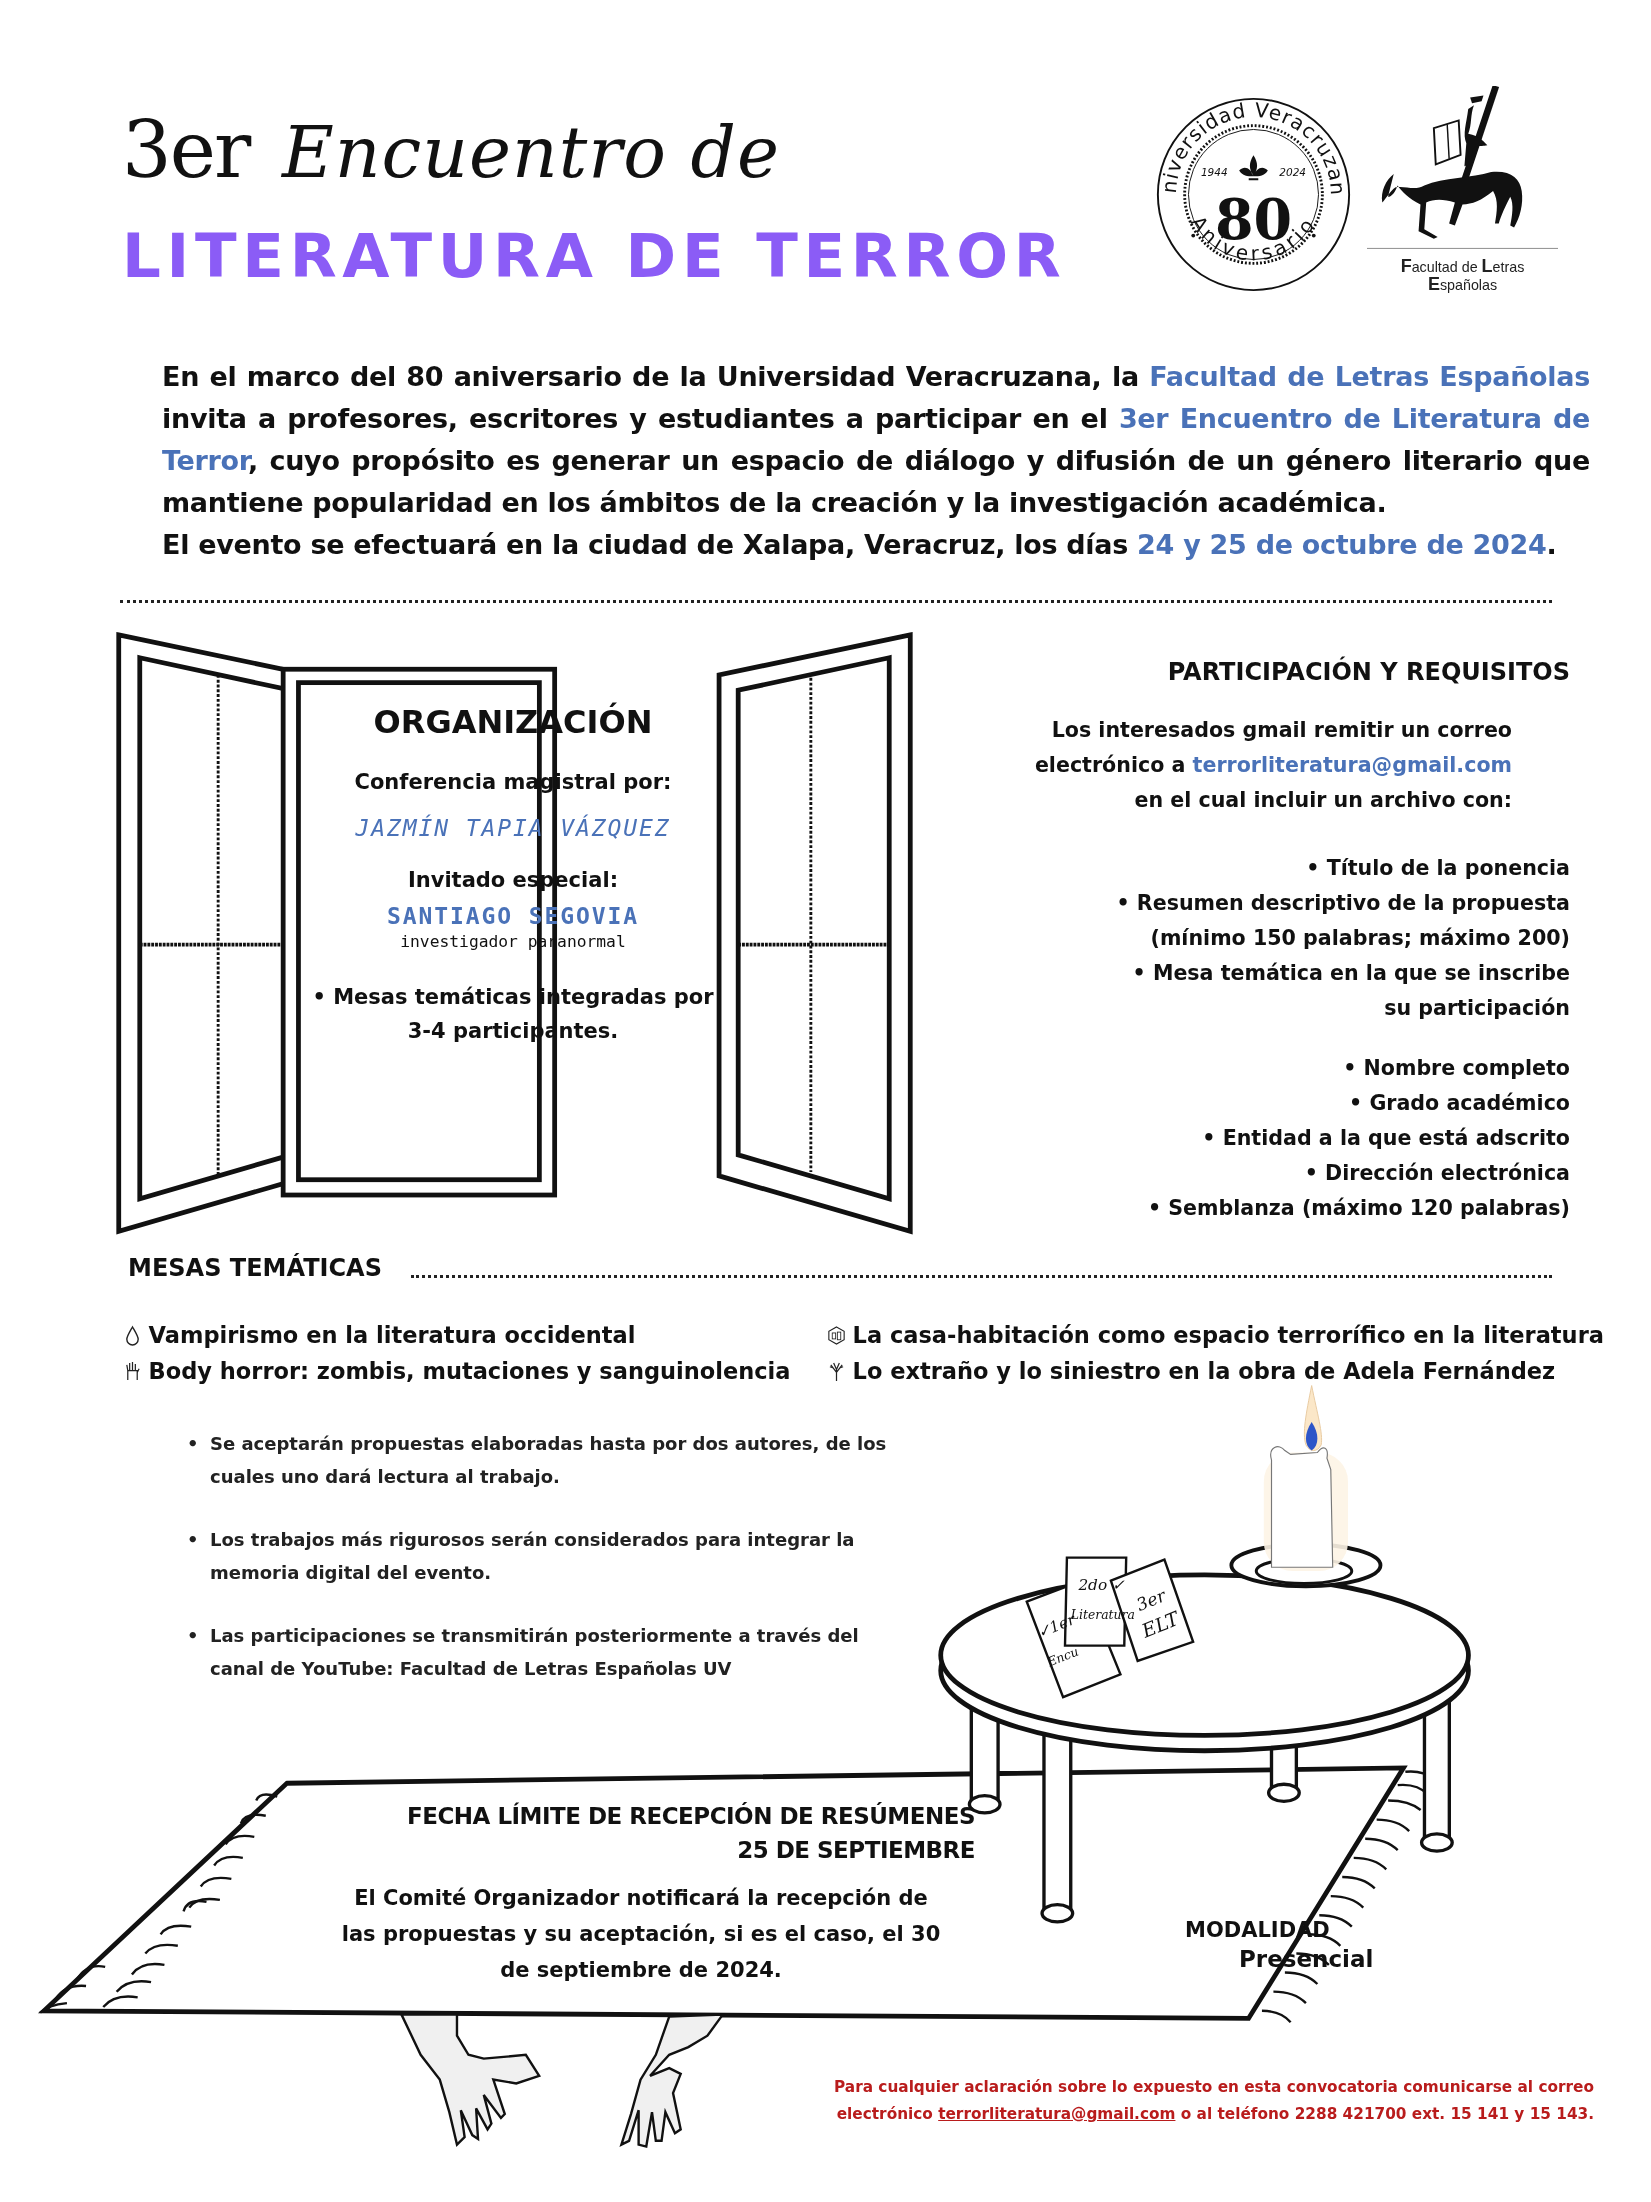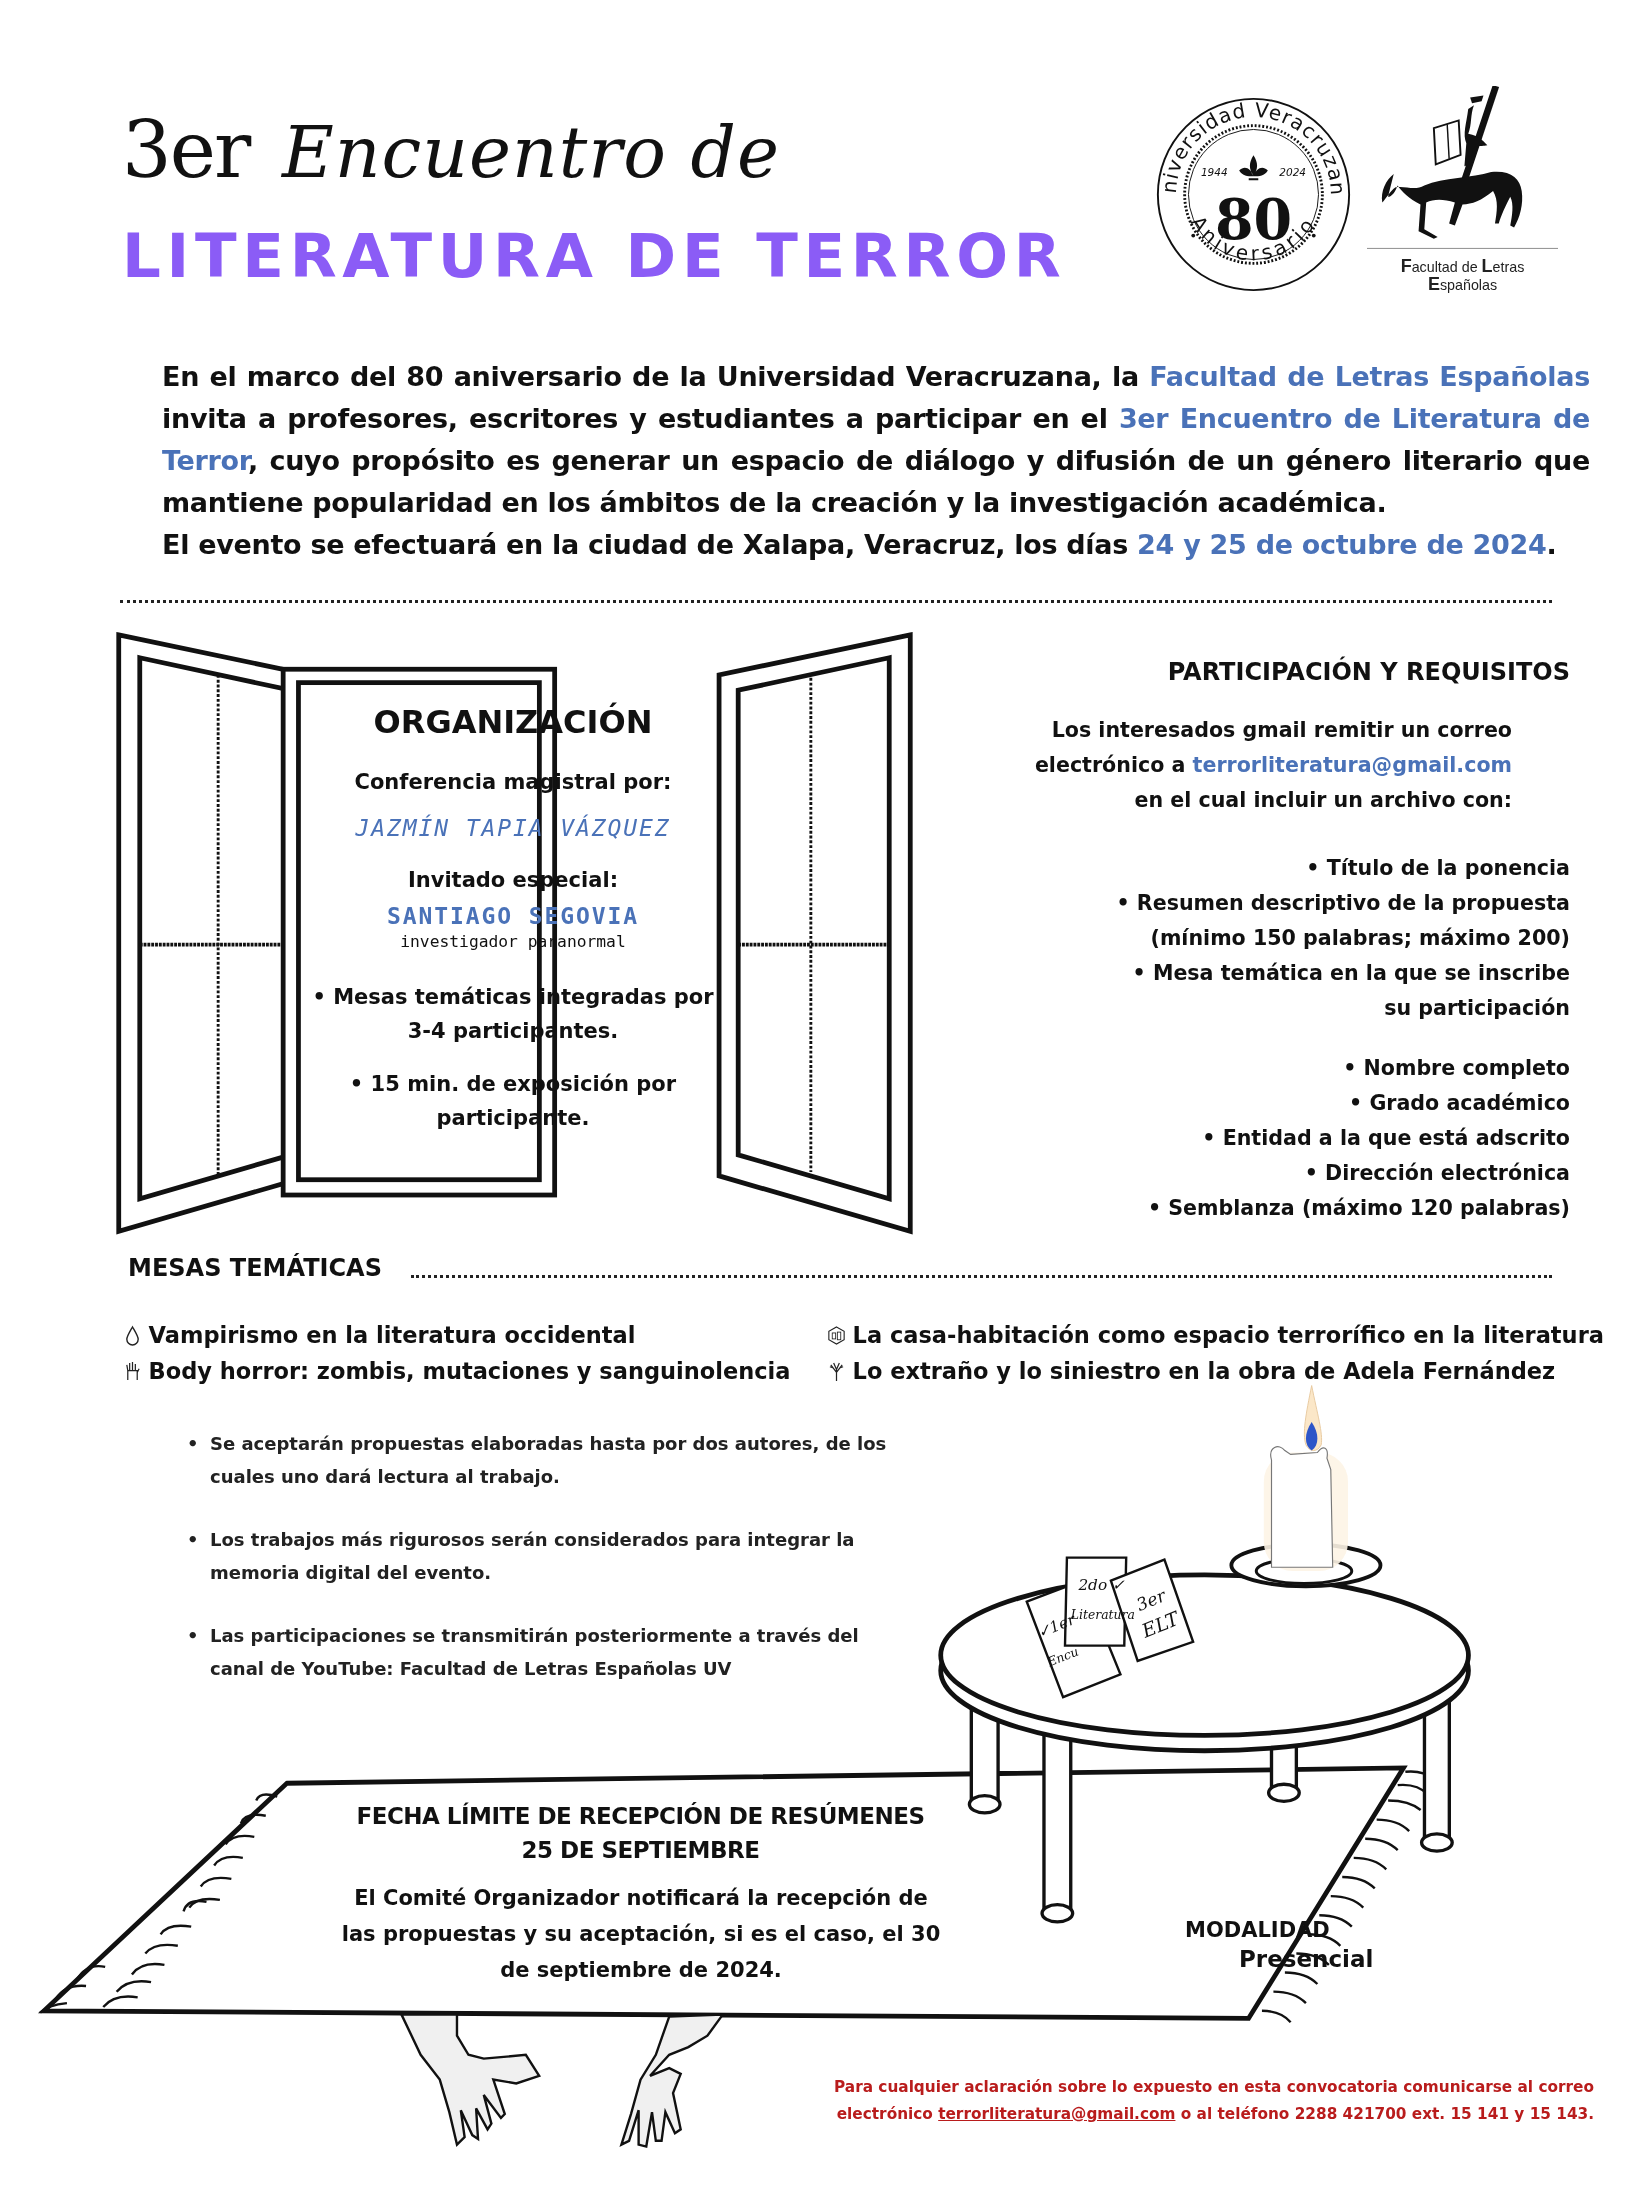--- a/index.html
+++ b/index.html
@@ -50,21 +50,21 @@
   .mesa-icon { width:17px; height:21px; display:inline-flex; align-items:center; justify-content:center; font-size:15.3px; color:#333; }
 
   
   .notes { left:187px; top:1428px; width:707px; font-family:"DejaVu Sans", sans-serif; font-size:18px; font-weight:600; line-height:32.5px; color:#222; }
   .notes .n { display:flex; gap:11.5px; margin-bottom:31px; }
   .notes .b { width:11.5px; flex:none; }
 
   
   .scene { left:0; top:1376px; width:1652px; height:826px; }
   .deadline { left:306px; top:1799px; width:669px; text-align:center; font-family:"DejaVu Sans", sans-serif; }
-  .deadline h3 { margin:0; font-size:23px; font-weight:700; line-height:34px; letter-spacing:-0.5px; }
+  .deadline h3 { margin:0; font-size:23px; font-weight:700; line-height:34px; letter-spacing:-0.5px;text-align:right; }
   .deadline p { margin:13.4px 0 0 0; font-size:21px; font-weight:600; line-height:36px; }
   .modal { left:1185px; top:1918px; font-family:"DejaVu Sans", sans-serif; }
   .modal .h { font-size:21px; font-weight:700; }
   .modal .v { font-size:23px; font-weight:600; margin-left:54px; margin-top:3.8px; }
 
   .footer { left:791px; top:2074px; width:803px; text-align:right; font-family:"DejaVu Sans", sans-serif; font-size:15.3px; font-weight:600; line-height:27px; color:#b91c1c; }
   .footer u { text-decoration:underline; }
 </style>
 </head>
 <body>
@@ -134,21 +134,20 @@
 </svg>
 
 <div class="abs org">
   <h3>ORGANIZACIÓN</h3>
   <p class="lbl">Conferencia magistral por:</p>
   <p class="name">Jazmín Tapia Vázquez</p>
   <p class="lbl">Invitado especial:</p>
   <p class="name name2">Santiago Segovia</p>
   <p class="sub">investigador paranormal</p>
   <p class="bul" style="padding:0 7.6px;">• Mesas temáticas integradas por 3-4 participantes.</p>
-  <p class="bul" style="padding:0 38px;">• 15 min. de exposición por participante.</p>
 </div>
 
 <div class="abs part">
   <h3>PARTICIPACIÓN Y REQUISITOS</h3>
   <p class="p" style="width:516px;"><span>Los interesados gmail remitir un correo electrónico a </span><span class="blue">terrorliteratura@gmail.com</span><br><span> en el cual incluir un archivo con:</span></p>
   <ul>
     <li><span>• Título de la ponencia</span></li>
     <li><span>• Resumen descriptivo de la propuesta</span><span class="cont">(mínimo 150 palabras; máximo 200)</span></li>
     <li><span>• Mesa temática en la que se inscribe</span><span class="cont" style="padding-left:19px;">su participación</span></li>
   </ul>

